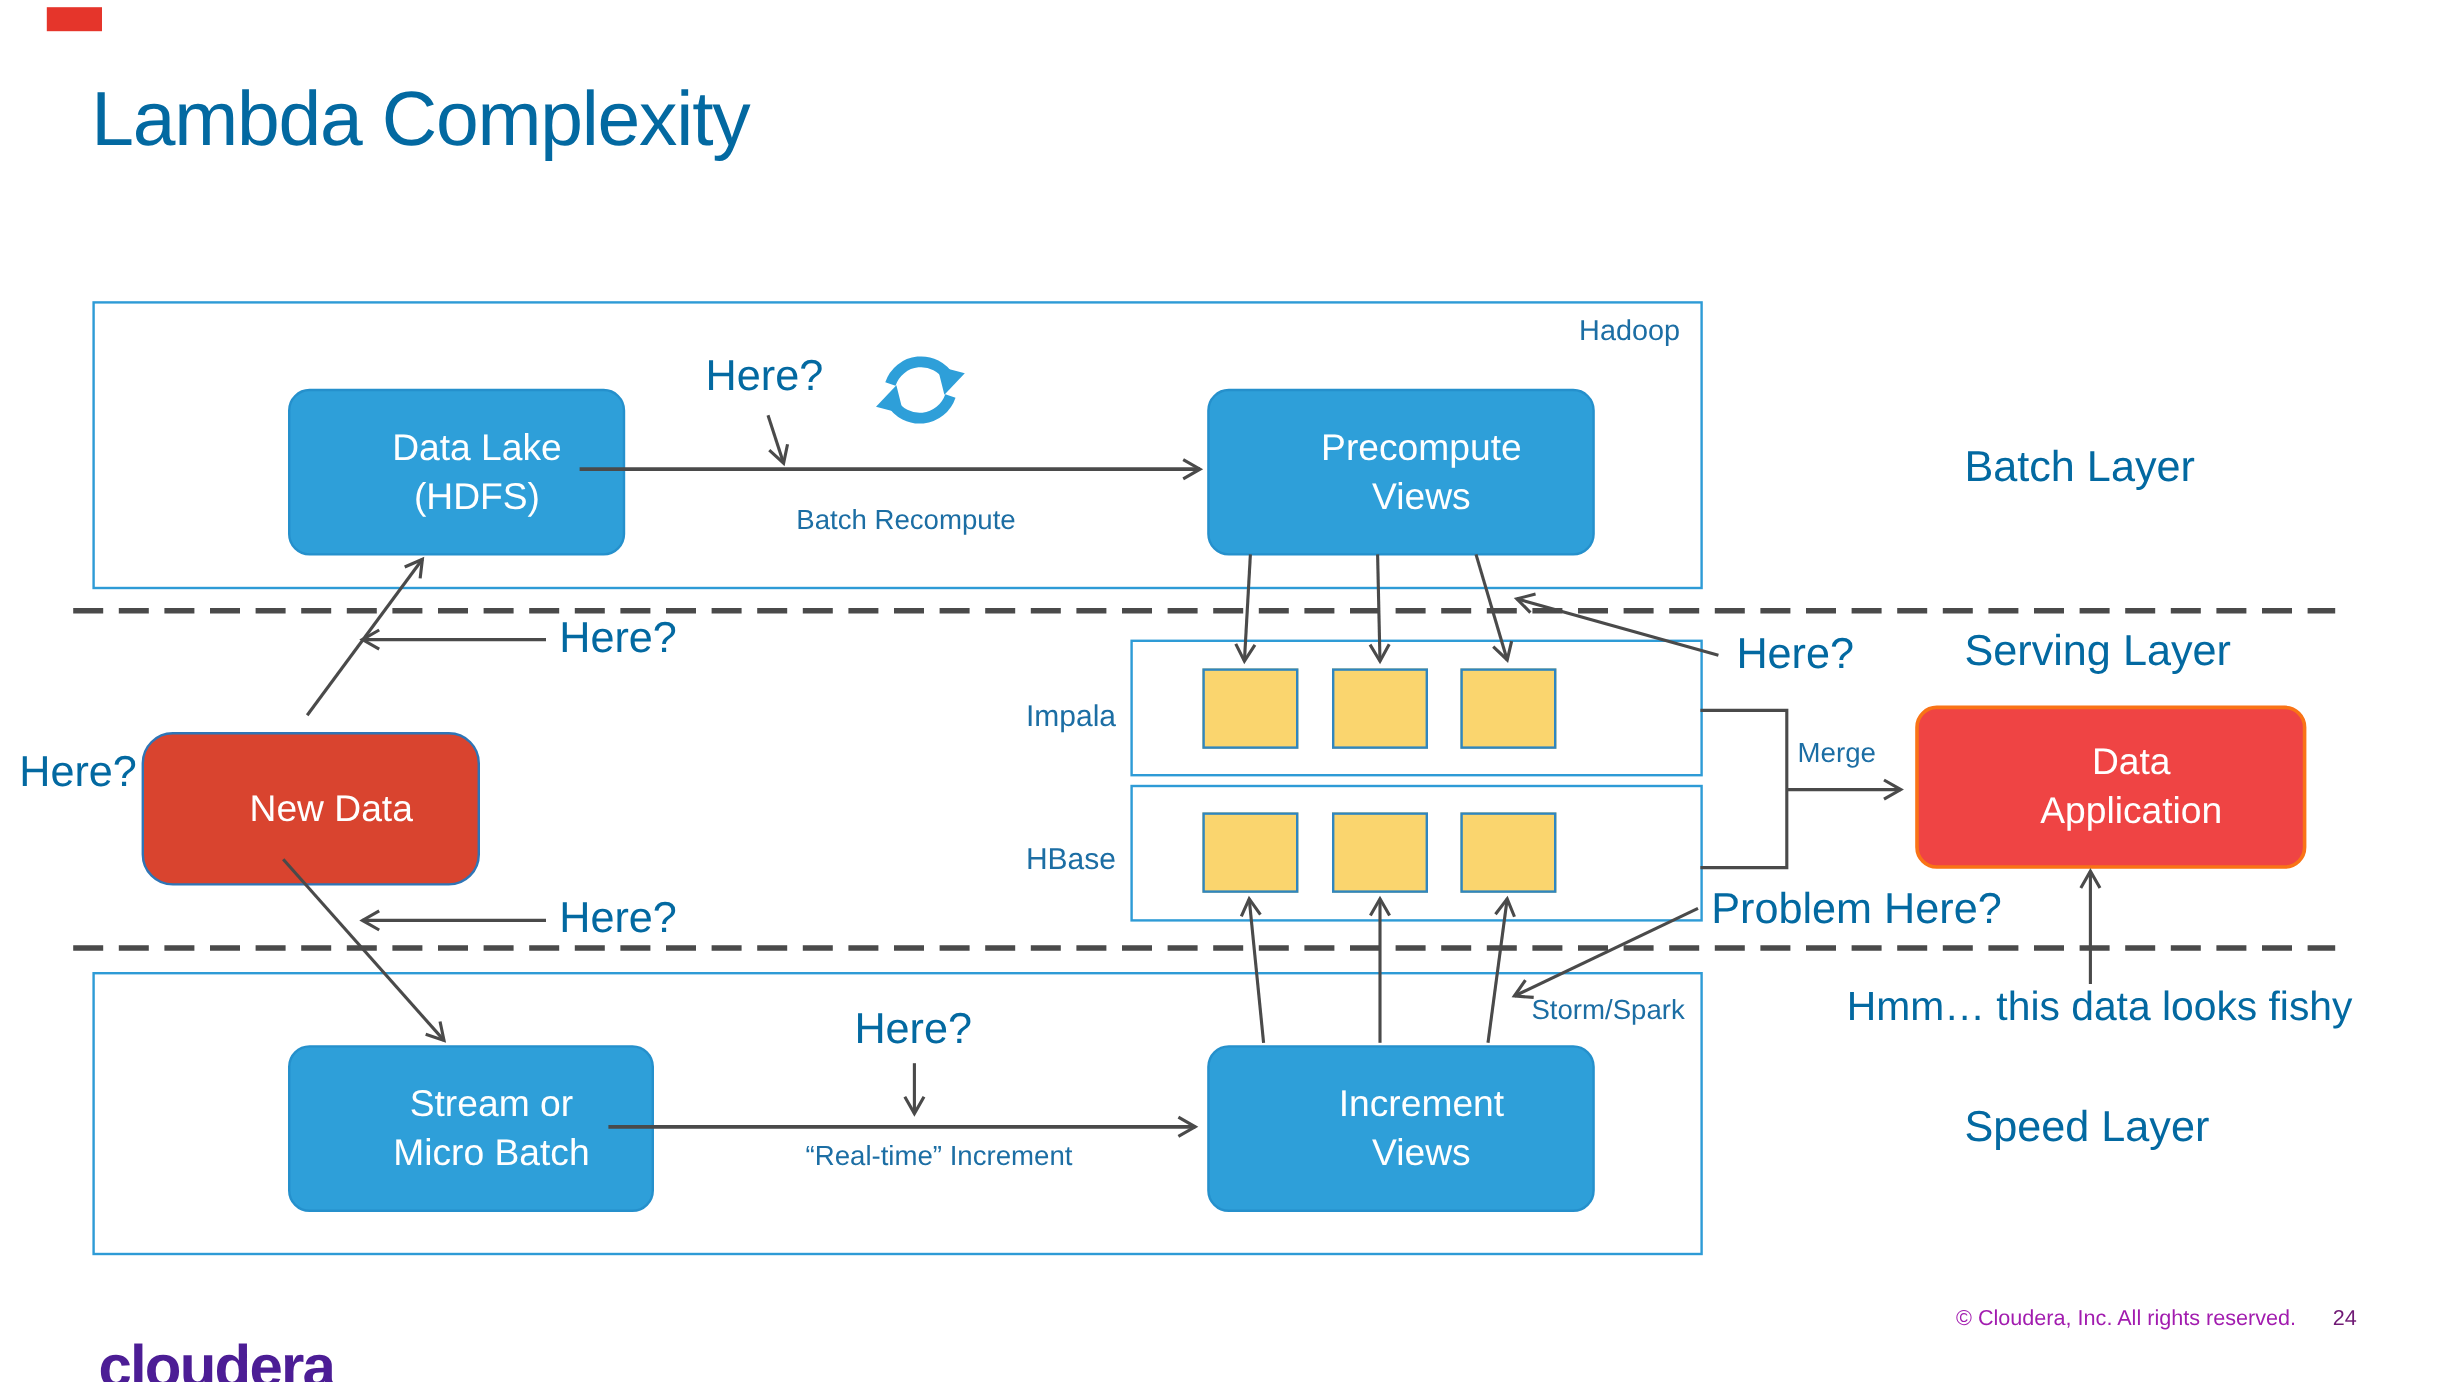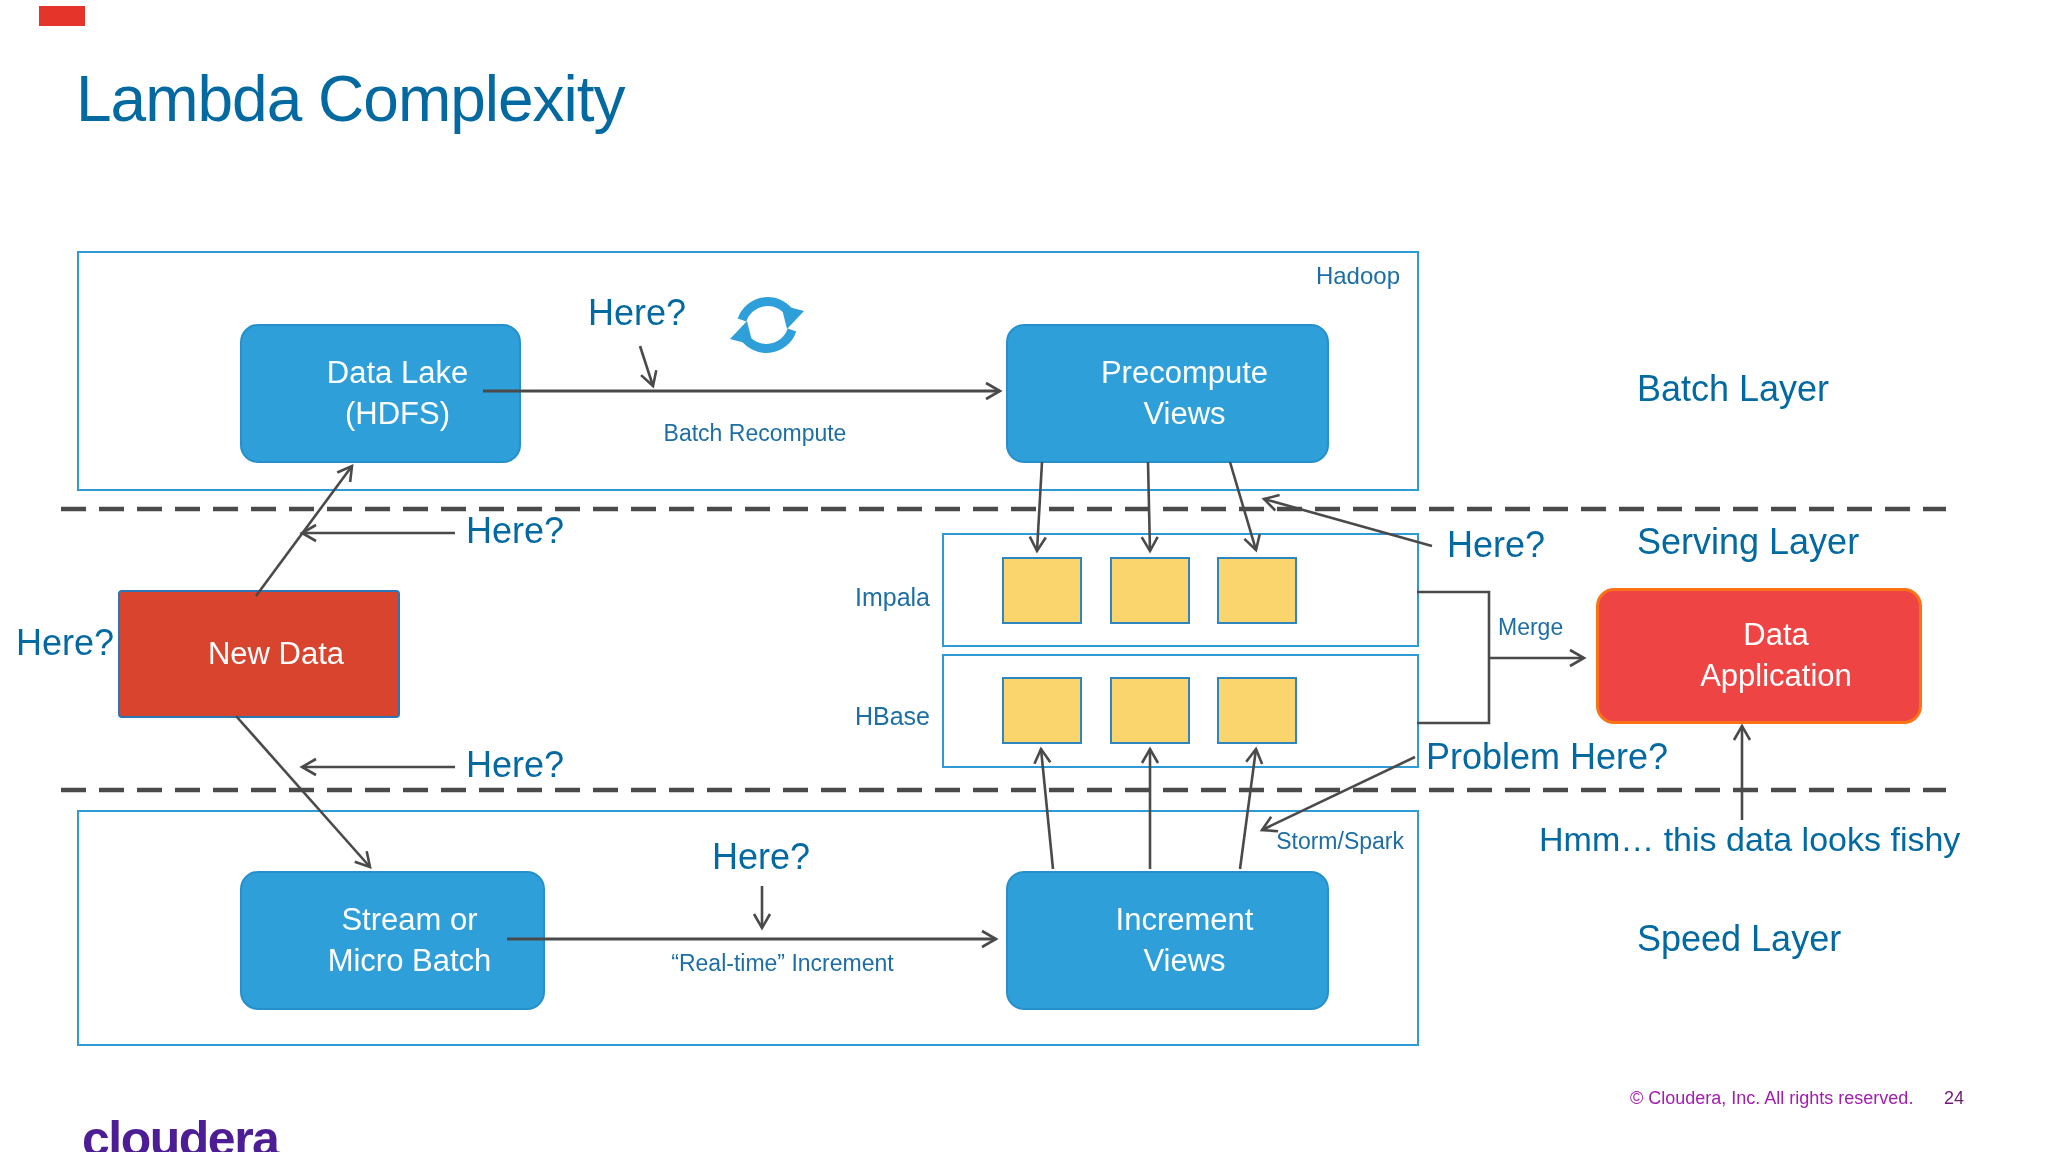--- a/index.html
+++ b/index.html
@@ -19,21 +19,21 @@
   .hadoop-tag{left:1296px;top:262px;width:104px;text-align:right;}
   .storm-tag{left:1254px;top:828px;width:150px;text-align:right;font-size:23px;}
   
   .node{border-radius:18px;display:flex;flex-direction:column;align-items:center;justify-content:center;
         color:#fff;font-size:31px;line-height:1.32;text-align:center;padding-left:34px;}
   .node-blue{background:#2E9FD9;border:2px solid #2590CC;}
   .data-lake{left:240px;top:324px;width:243px;height:135px;}
   .precompute{left:1006px;top:324px;width:285px;height:135px;}
   .stream{left:240px;top:871px;width:267px;height:135px;}
   .increment{left:1006px;top:871px;width:285px;height:135px;}
-  .new-data{left:118px;top:590px;width:244px;height:124px;background:#D9442F;border:2px solid #2E75B6;border-radius:4px;}
+  .new-data{left:118px;top:610px;width:244px;height:124px;background:#D9442F;border:2px solid #2E75B6;border-radius:26px;}
   .data-app{left:1596px;top:588px;width:286px;height:130px;background:#ef4444;border:3px solid #f97316;}
   
   .row-box{border:2px solid #2E9BD6;background:#fff;}
   .impala-row{left:942px;top:533px;width:473px;height:110px;}
   .hbase-row{left:942px;top:654px;width:473px;height:110px;}
   .sq{width:76px;height:63px;background:#FAD56E;border:2px solid #2E86C1;}
   .sq1{left:1002px;} .sq2{left:1110px;} .sq3{left:1217px;}
   .sq-top{top:557px;} .sq-bot{top:677px;}
   .store-label{left:818px;width:112px;text-align:right;font-size:25px;color:#1C6EA4;}
   

